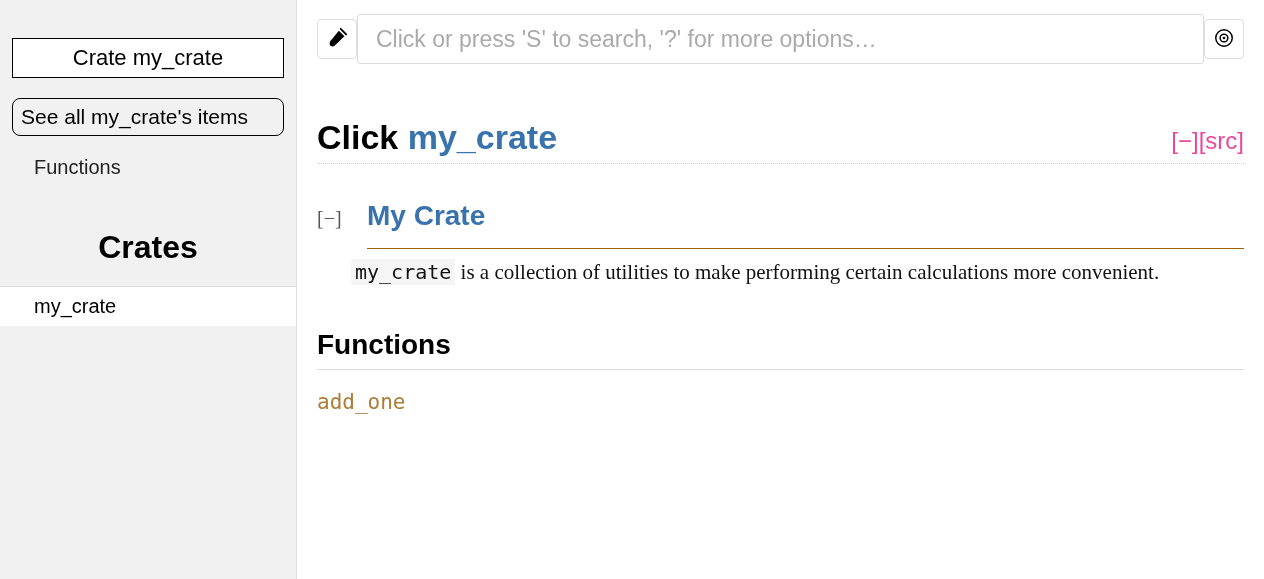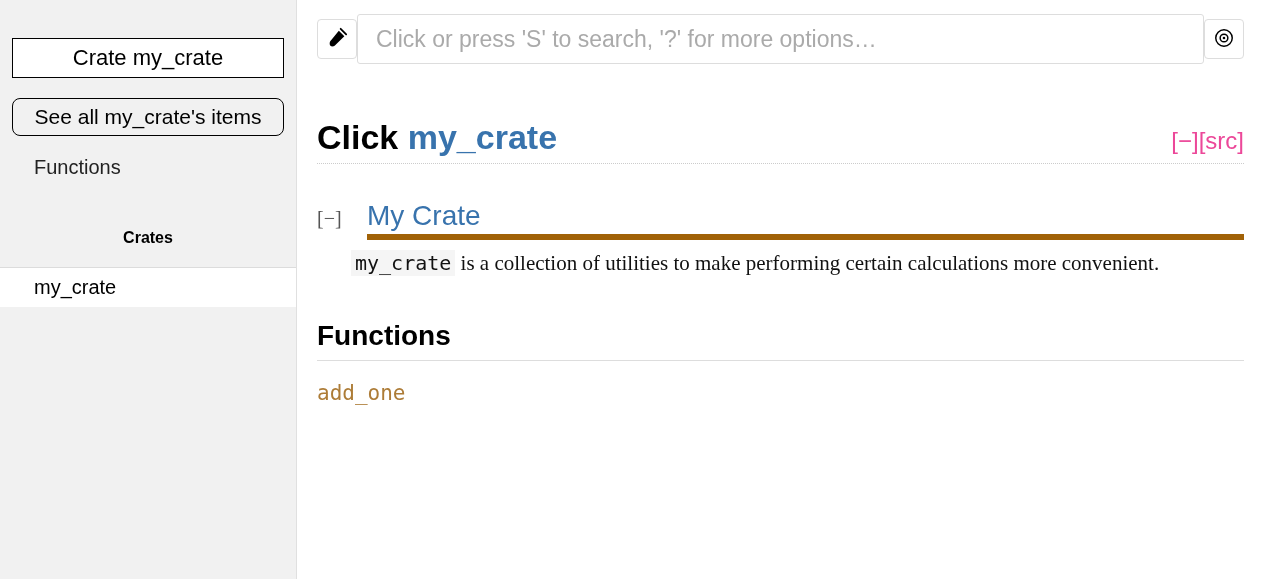--- a/index.html
+++ b/index.html
@@ -28,35 +28,34 @@
       border: 1px solid #000;
       text-align: center;
       font-size: 22px;
       background: #fff;
     }
     .see-all {
       margin: 0 12px 12px 12px;
       padding: 6px 8px;
       border: 1px solid #000;
       border-radius: 8px;
-      text-align: center;
       font-size: 21px;
       background: #f1f1f1;
       cursor: pointer;
       white-space: nowrap;
     }
     .sidebar-link {
       padding: 8px 10px 8px 34px;
       font-size: 20px;
       color: #222;
       cursor: pointer;
     }
     .crates-heading {
       text-align: center;
-      font-size: 16px;
+      font-size: 32px;
       font-weight: 700;
       margin: 42px 0 16px 0;
       padding-bottom: 4px;
     }
     .crates-divider-row {
       border-top: 1px solid #dcdcdc;
     }
     .crate-item {
       background: #fff;
       padding: 8px 10px 8px 34px;
@@ -133,25 +132,25 @@
     }
     .collapse-sm {
       font-size: 20px;
       color: #555;
       cursor: pointer;
       font-family: Georgia, serif;
       width: 30px;
     }
     .doc-heading {
       font-size: 28px;
-      font-weight: 400;
+      font-weight: 700;
       color: #3873AD;
-      border-bottom: 6px solid #a16207;
+      border-bottom: 1px solid #a16207;
       flex: 1;
-      padding-bottom: 2px;
+      padding-bottom: 16px;
     }
     .doc-para {
       margin-top: 7px;
       margin-left: 34px;
       font-family: Georgia, "Times New Roman", serif;
       font-size: 21px;
       line-height: 1.55;
       color: #111;
     }
     .doc-para code {

